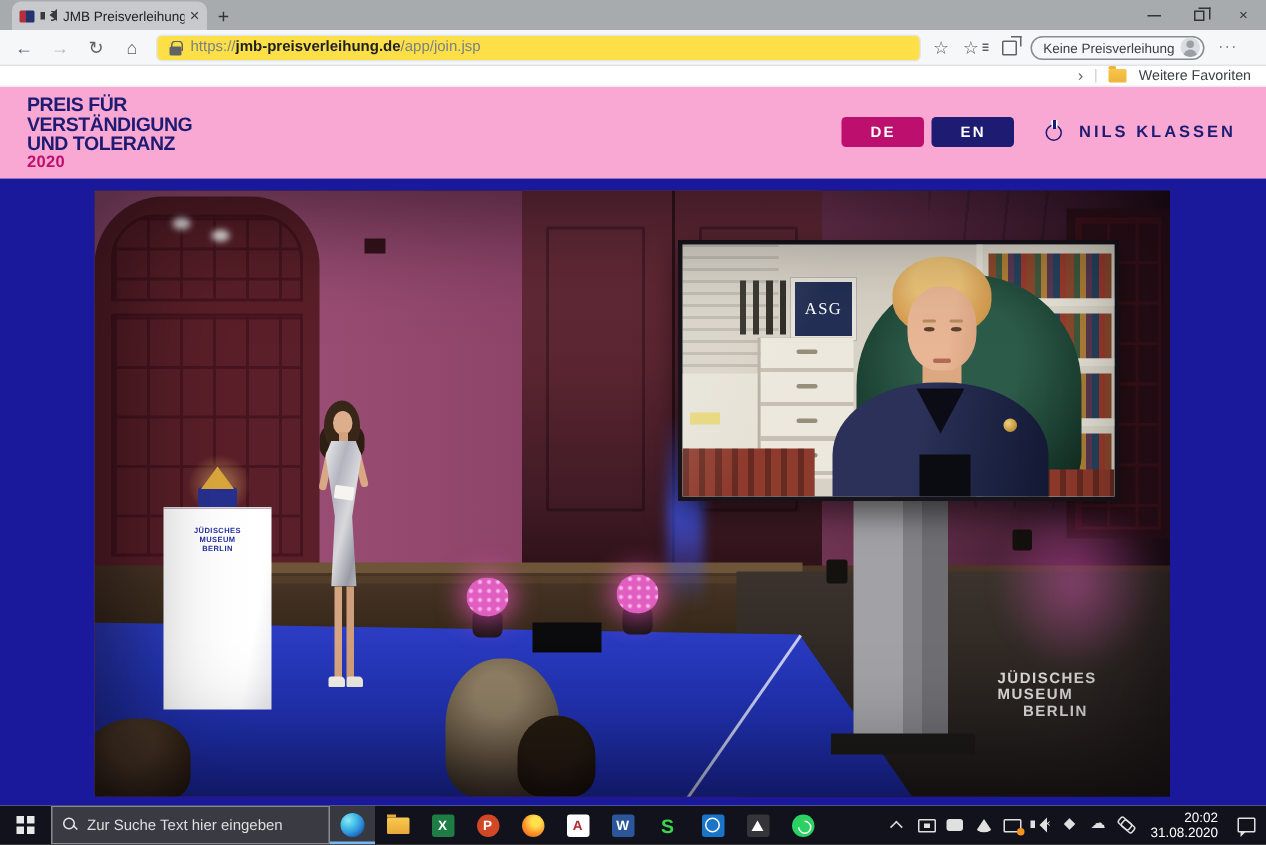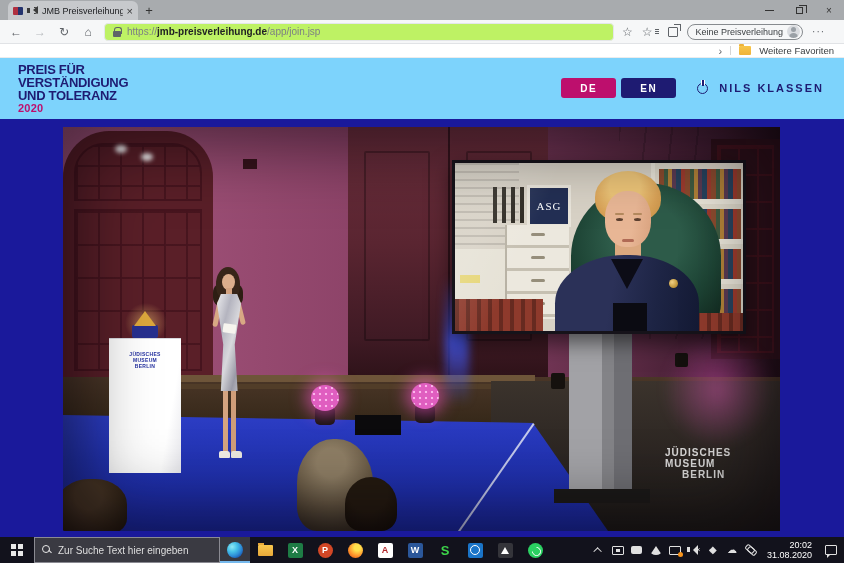--- a/index.html
+++ b/index.html
@@ -21,21 +21,21 @@
   .newtab { width:22px; height:19px; font-size:13px; color:#333; display:flex; align-items:center; justify-content:center; }
   .win-controls { position:absolute; right:0; top:0; height:20px; display:flex; }
   .win-controls .wc { width:30px; height:20px; display:flex; align-items:center; justify-content:center; color:#333; font-size:10px; }
   .glyph-min { width:9px; height:1px; background:#333; }
   .glyph-restore { width:7px; height:7px; border:1px solid #333; position:relative; }
   .glyph-restore::before { content:''; position:absolute; left:2px; top:-3px; width:7px; height:7px; border-top:1px solid #333; border-right:1px solid #333; }
 
   .toolbar { height:24px; background:#f6f7f8; border-bottom:1px solid #e1e3e6; display:flex; align-items:center; padding:0 8px; gap:8px; }
   .nav-ic { font-size:12px; color:#5f6368; width:16px; text-align:center; }
   .nav-ic.disabled { color:#b7babd; }
-  .omnibox { flex:1; height:18px; background:#bef264; border:1px solid #e4e6e9; border-radius:4px; display:flex; align-items:center; padding:0 8px; gap:6px; max-width:510px; }
+  .omnibox { flex:1; height:18px; background:#fde047; border:1px solid #e4e6e9; border-radius:4px; display:flex; align-items:center; padding:0 8px; gap:6px; max-width:510px; }
   .icon-lock { position:relative; width:8px; height:10px; flex:none; }
   .icon-lock::before { content:''; position:absolute; left:1px; top:0; width:6px; height:6px; border:1.3px solid #5f6368; border-bottom:none; border-radius:3px 3px 0 0; }
   .icon-lock::after { content:''; position:absolute; left:0; top:4px; width:8px; height:6px; background:#5f6368; border-radius:1px; }
   .url { font-size:10px; color:#7d8084; white-space:nowrap; overflow:hidden; }
   .url b { color:#202124; font-weight:bold; }
   .tb-right { display:flex; align-items:center; gap:9px; }
   .icon-star { font-size:12px; color:#5f6368; }
   .icon-favlines { position:relative; font-size:12px; color:#5f6368; padding-right:6px; }
   .icon-favlines::after { content:''; position:absolute; right:0; top:4px; width:4px; height:1px; background:#5f6368; box-shadow:0 2px 0 #5f6368, 0 4px 0 #5f6368; }
   .icon-collections { width:10px; height:10px; border:1.2px solid #5f6368; border-radius:1px; position:relative; }
@@ -48,21 +48,21 @@
   .more-dots { font-size:10px; color:#5f6368; letter-spacing:1px; }
 
   .favbar { height:14px; background:#fff; border-bottom:1px solid #ececec; display:flex; align-items:center; justify-content:flex-end; padding:0 10px; gap:8px; }
   .fav-chevron { font-size:11px; color:#5f6368; }
   .fav-sep { width:1px; height:9px; background:#d5d5d5; }
   .icon-folder { width:12px; height:9px; background:linear-gradient(180deg,#f7c64a,#eeb33a); border-radius:1px; position:relative; }
   .icon-folder::before { content:''; position:absolute; left:0; top:-2px; width:5px; height:2px; background:#eeb33a; border-radius:1px 1px 0 0; }
   .fav-label { font-size:9.5px; color:#3c4043; }
 
   
-  .page-header { height:61px; background:#7dd3fc; position:relative; }
+  .page-header { height:61px; background:#f9a8d4; position:relative; }
   .logo { position:absolute; left:18px; top:5px; line-height:13px; }
   .logo .l { font-size:13px; font-weight:bold; color:#1e1b72; letter-spacing:-0.3px; }
   .logo .year { font-size:11px; font-weight:bold; color:#bd0f6d; letter-spacing:0.2px; }
   .header-right { position:absolute; right:20px; top:20px; display:flex; align-items:center; gap:5px; }
   .lang-btn { width:55px; height:20px; border-radius:3px; color:#fff; font-size:10px; font-weight:bold;
               letter-spacing:1.5px; display:flex; align-items:center; justify-content:center; }
   .lang-de { background:#bd0f6d; }
   .lang-en { background:#1e1b72; margin-right:14px; }
   .power-icon { width:11px; height:11px; border:1.8px solid #1e1b72; border-radius:50%; position:relative; margin:0 6px 0 2px; }
   .power-icon::after { content:''; position:absolute; left:50%; top:-4px; transform:translateX(-50%); width:4px; height:5px; background:#fff; }

